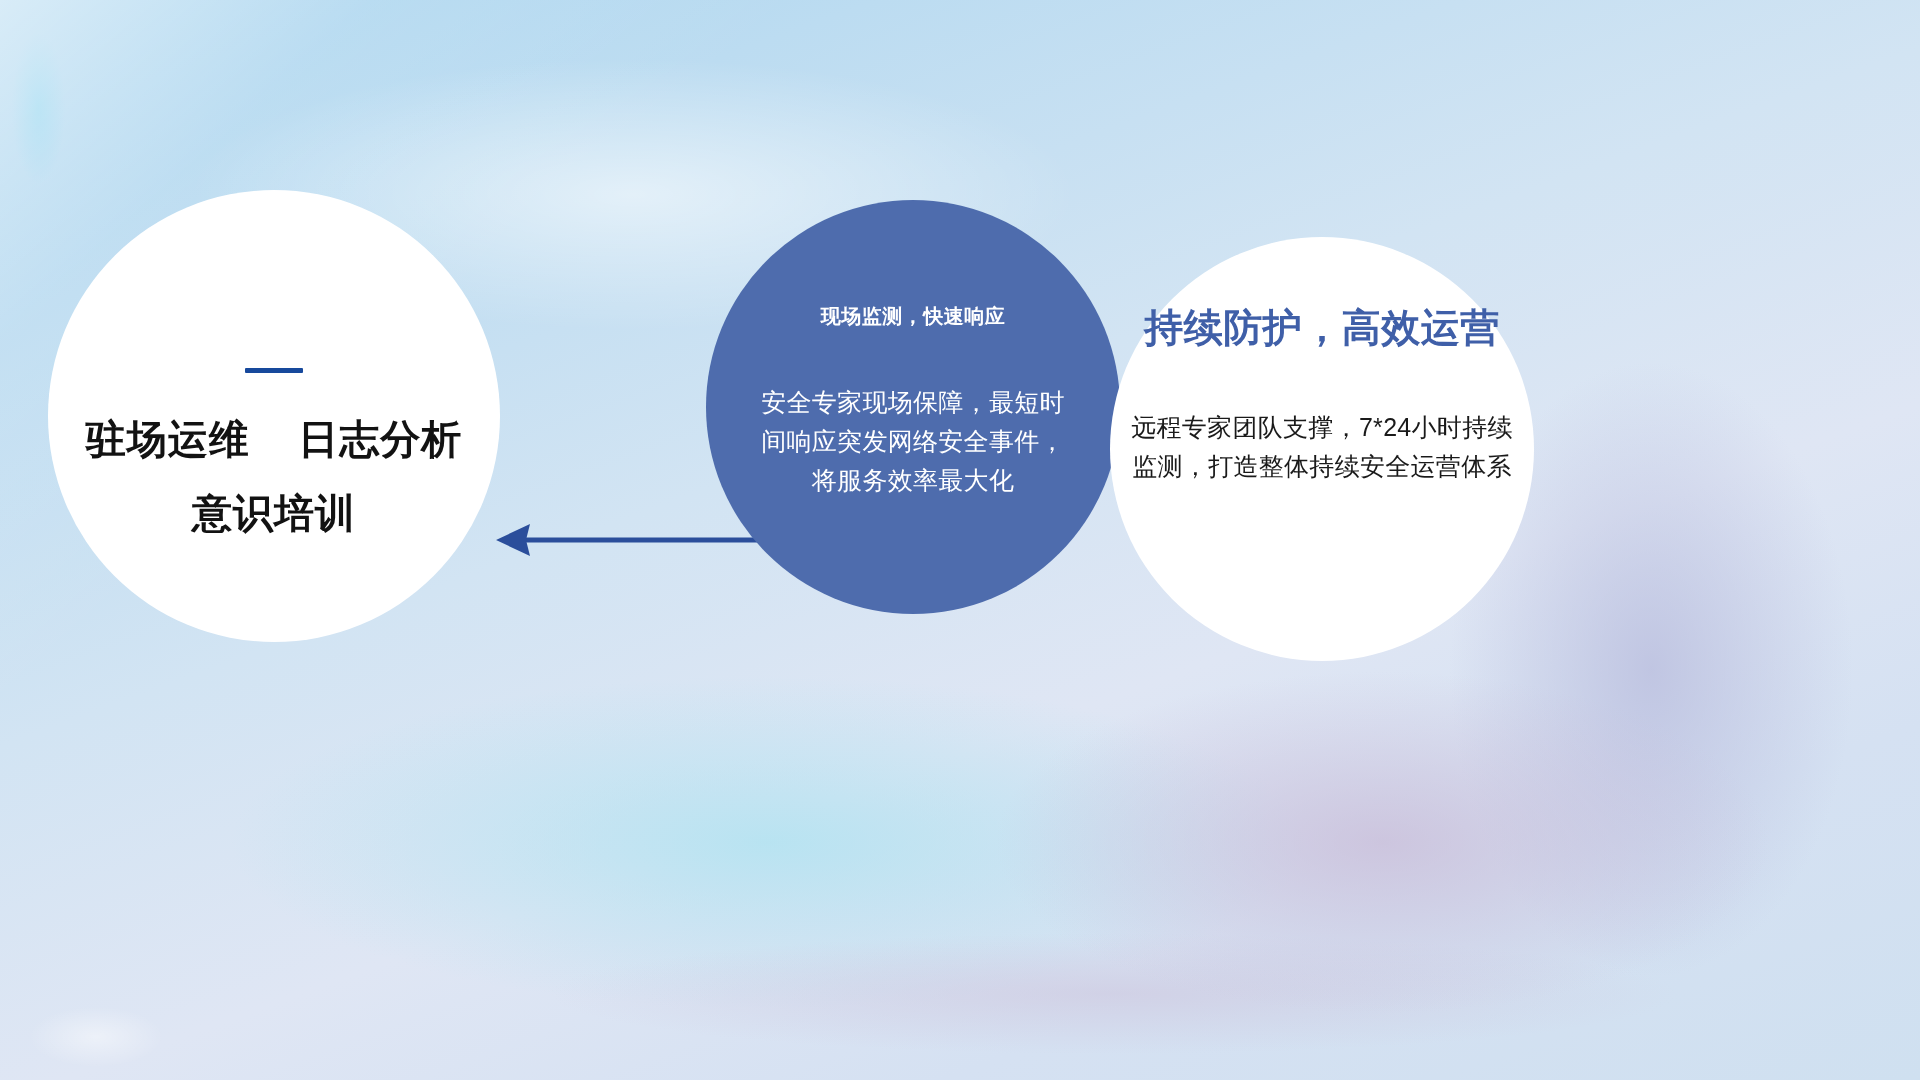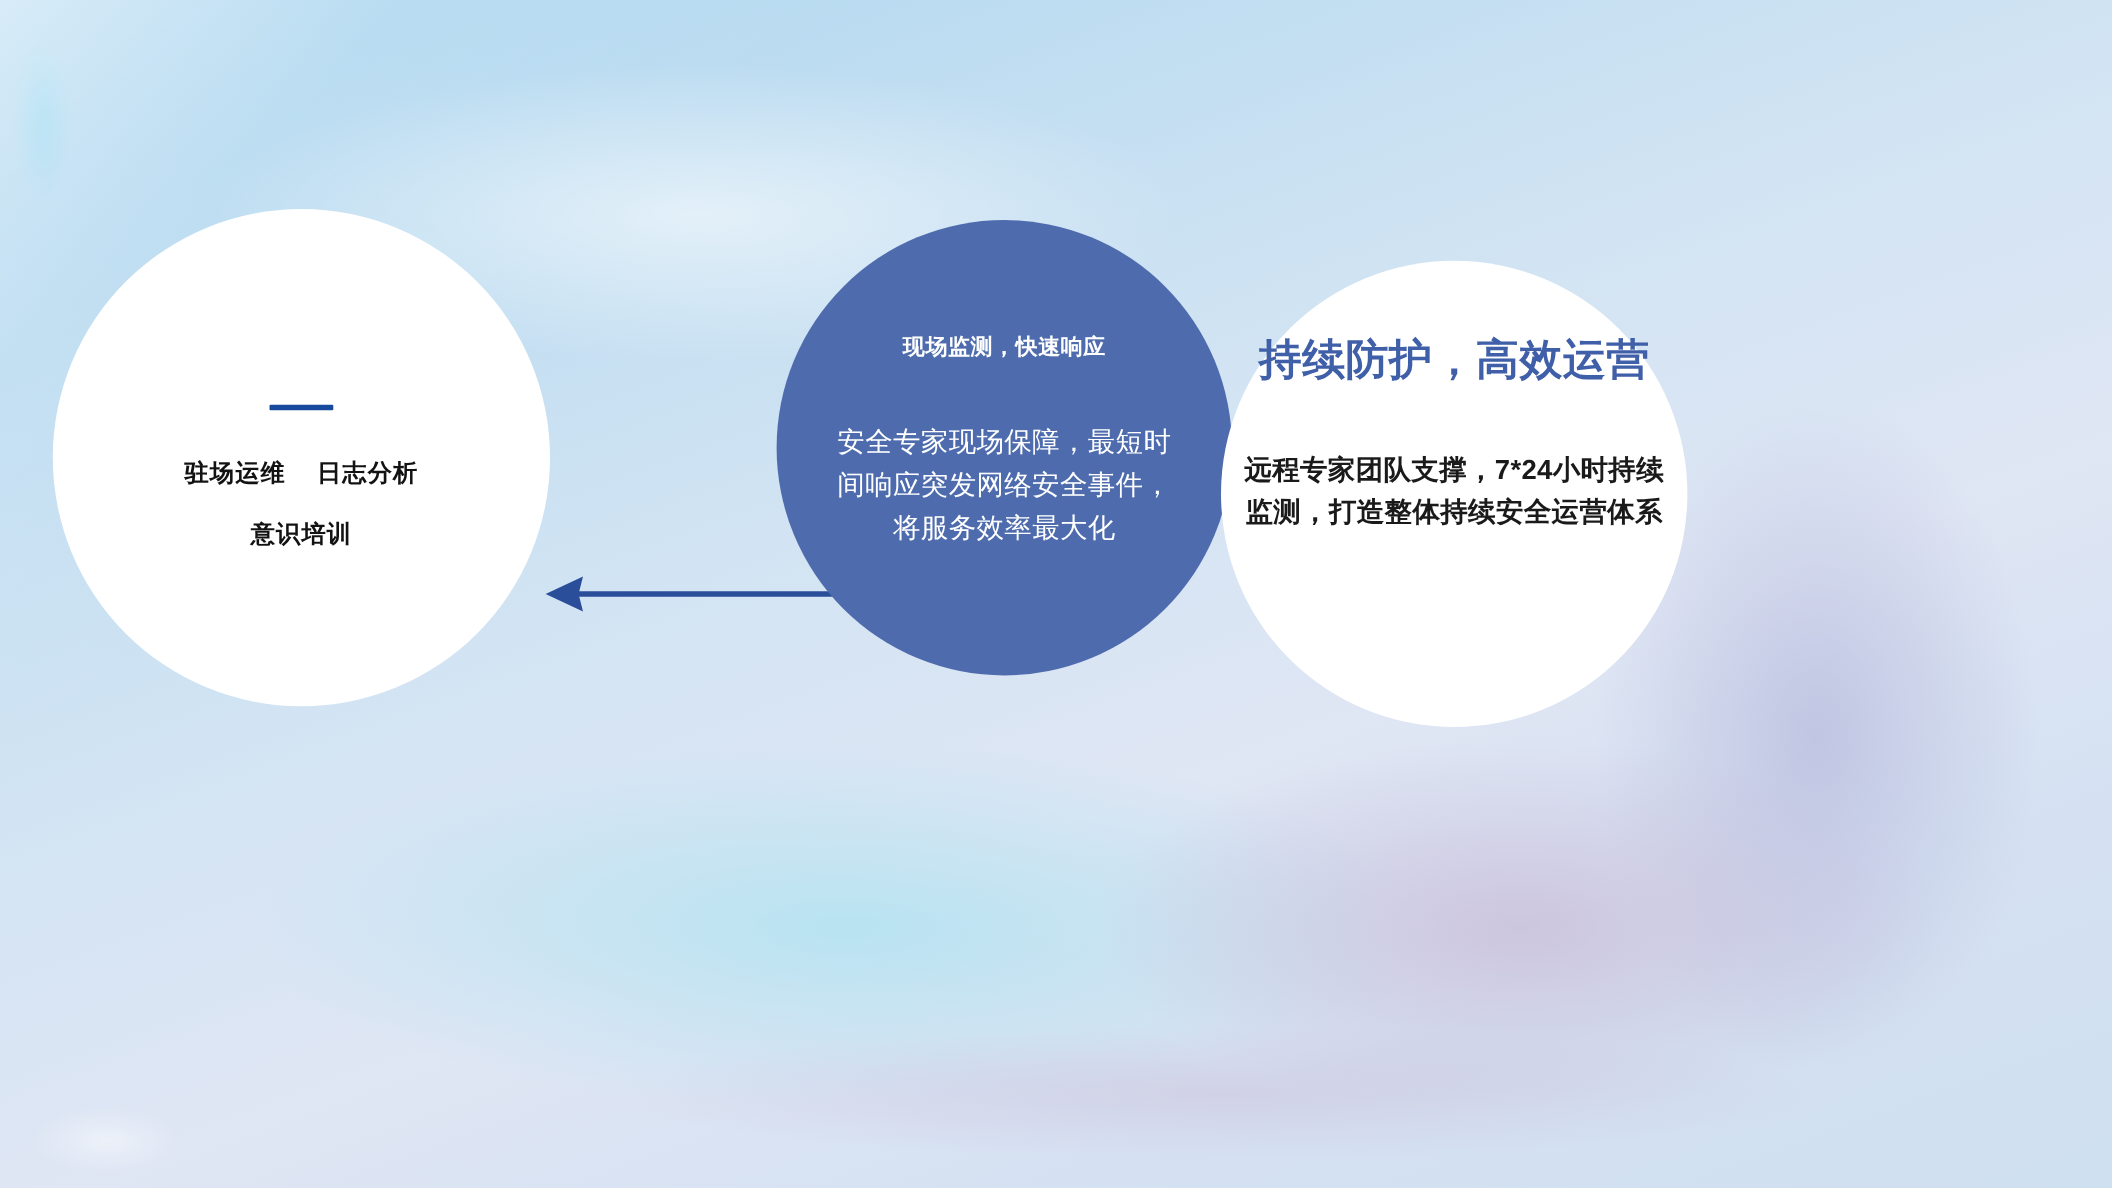--- a/index.html
+++ b/index.html
@@ -103,21 +103,21 @@
     align-items: center;
   }
   .dash {
     width: 58px;
     height: 5px;
     background: #17499c;
     border-radius: 1px;
     margin-bottom: 46px;
   }
   .left-line {
-    font-size: 22px;
+    font-size: 40px;
     font-weight: 700;
     color: #121212;
     letter-spacing: 1px;
     line-height: 1.0;
     margin-bottom: 34px;
     white-space: pre;
     text-align: center;
   }
   .left-line:last-child { margin-bottom: 0; }
 
@@ -161,21 +161,21 @@
     font-weight: 700;
     color: #3f5fa8;
     letter-spacing: 0.5px;
     white-space: nowrap;
     line-height: 1.1;
   }
   .right-body {
     margin-top: 58px;
     width: 400px;
     font-size: 25px;
-    font-weight: 700;
+    font-weight: 400;
     color: #1a1a1a;
     line-height: 1.55;
     text-align: center;
     letter-spacing: 0.3px;
   }
 
   
   #flow-arrow {
     position: absolute;
     left: 490px;

